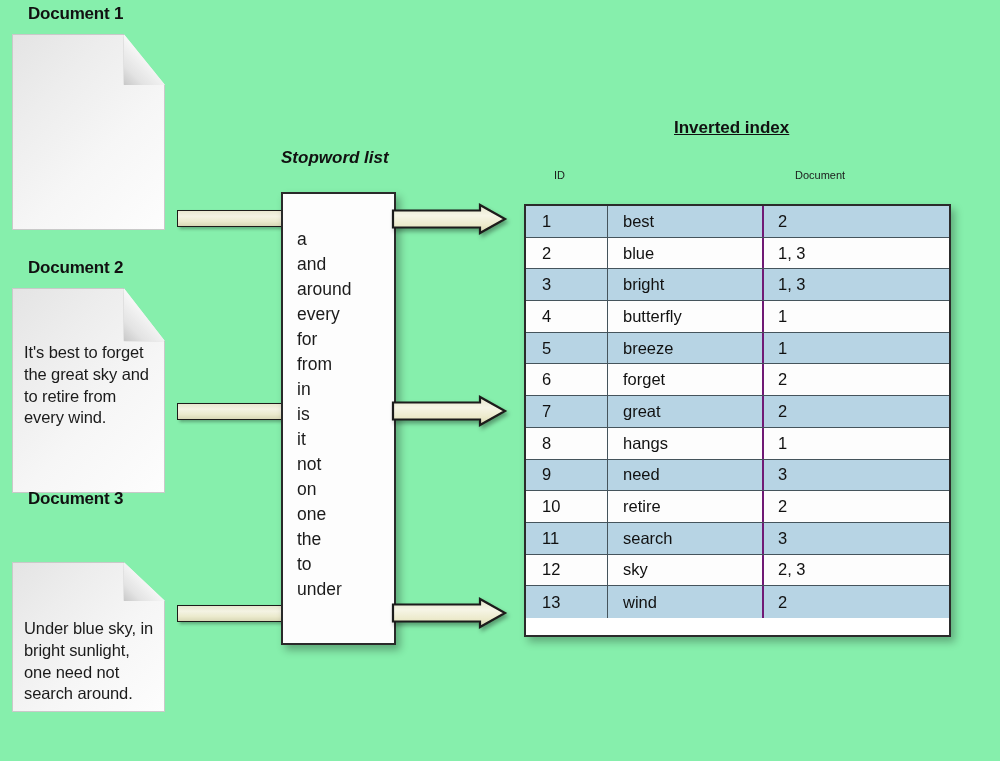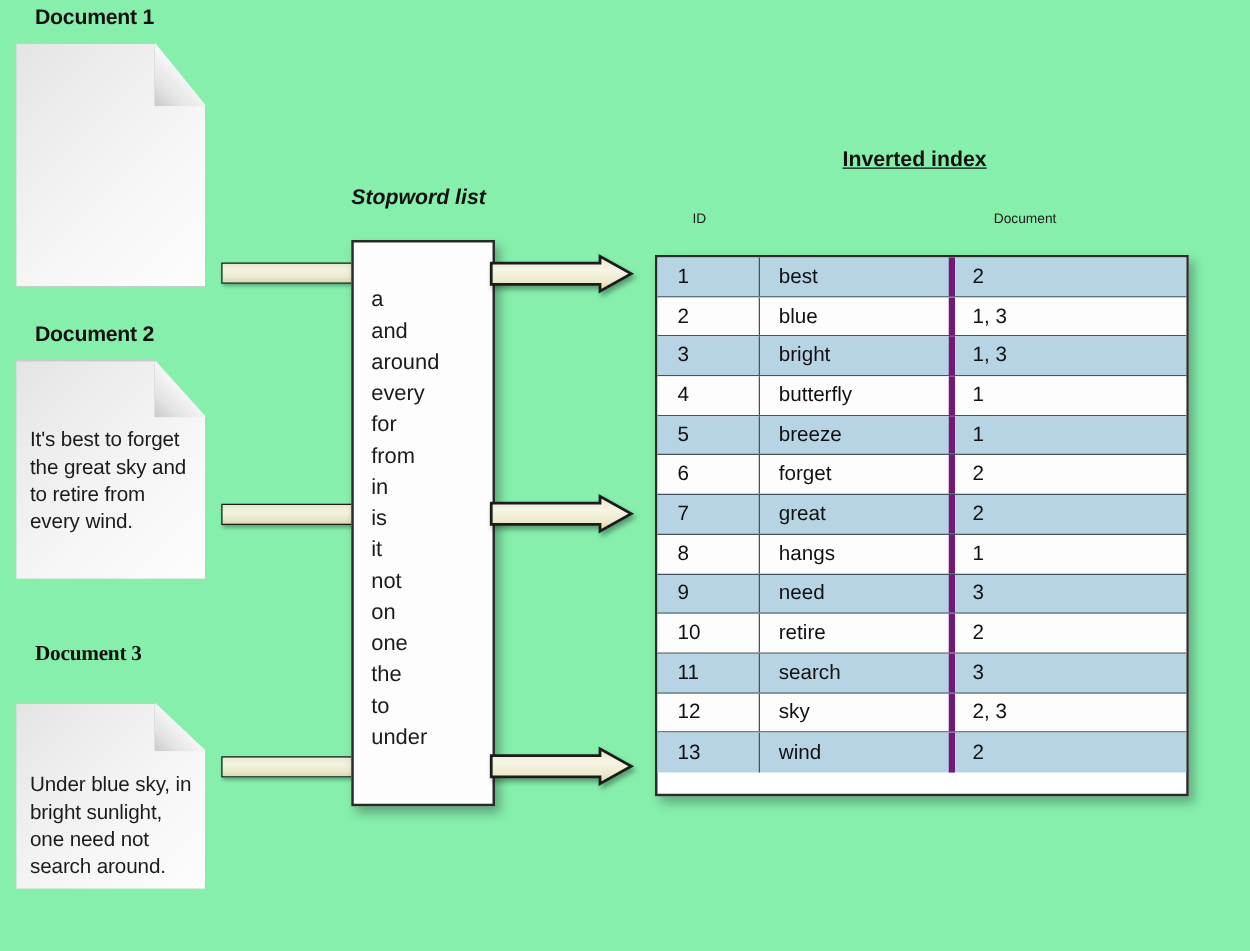--- a/index.html
+++ b/index.html
@@ -136,21 +136,21 @@
     border-right: 1px solid #45545c;
     box-sizing: border-box;
     display: flex;
     align-items: center;
     padding-left: 16px;
     font-size: 16.5px;
     color: #111111;
   }
   .idx-c2 {
     width: 156px;
-    border-right: 5px solid #701a75;
+    border-right: 2px solid #701a75;
     box-sizing: border-box;
     display: flex;
     align-items: center;
     padding-left: 15px;
     font-size: 16.5px;
     color: #111111;
   }
   .idx-c3 {
     flex: 1;
     box-sizing: border-box;
@@ -166,27 +166,27 @@
 
 <div id="canvas">
 
   <div class="doc-title" style="left:28px; top:4px;">Document 1</div>
   <div class="doc" style="left:12px; top:34px; height:196px;">
     <div class="doc-shape"></div>
     <div class="doc-fold"></div>
   </div>
 
   <div class="doc-title" style="left:28px; top:258px;">Document 2</div>
-  <div class="doc" style="left:12px; top:288px; height:176px;">
+  <div class="doc" style="left:12px; top:288px; height:205px;">
     <div class="doc-shape"></div>
     <div class="doc-fold"></div>
     <div class="doc-text" style="top:54px;">It's best to forget the great sky and to retire from every wind.</div>
   </div>
 
-  <div class="doc-title" style="left:28px; top:513px;font-family:Liberation Serif, serif;">Document 3</div>
+  <div class="doc-title" style="left:28px; top:489px;">Document 3</div>
   <div class="doc" style="left:12px; top:562px; height:150px;">
     <div class="doc-shape"></div>
     <div class="doc-fold"></div>
     <div class="doc-text" style="top:56px;">Under blue sky, in bright sunlight, one need not search around.</div>
   </div>
 
   <div class="arrow-in" style="left:177px; top:210px; width:110px;"></div>
   <div class="arrow-in" style="left:177px; top:403px; width:110px;"></div>
   <div class="arrow-in" style="left:177px; top:605px; width:110px;"></div>
 

